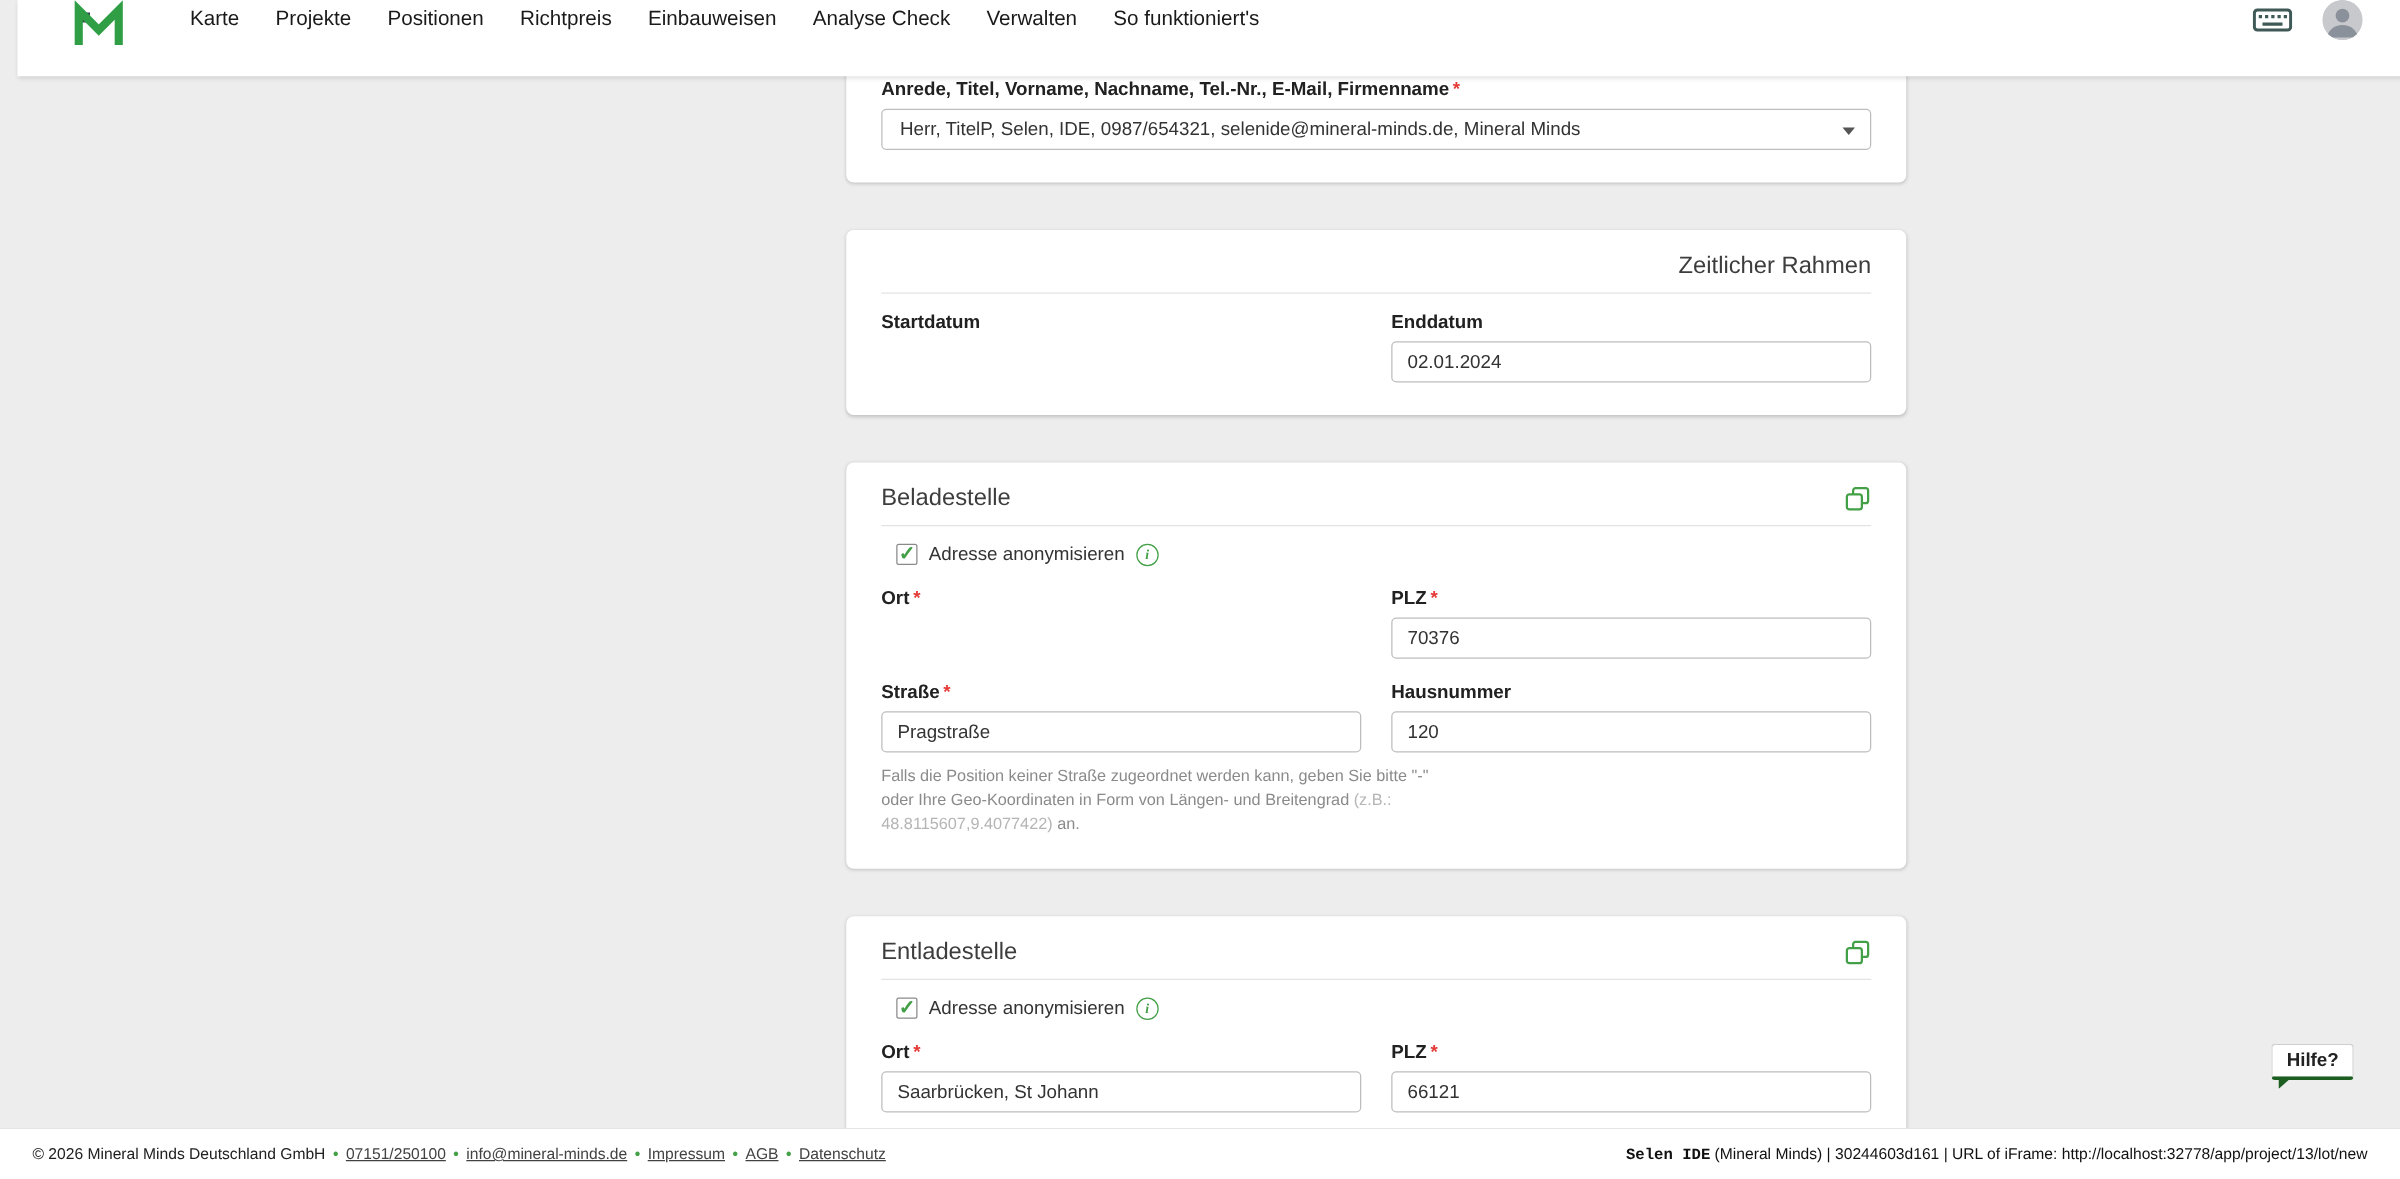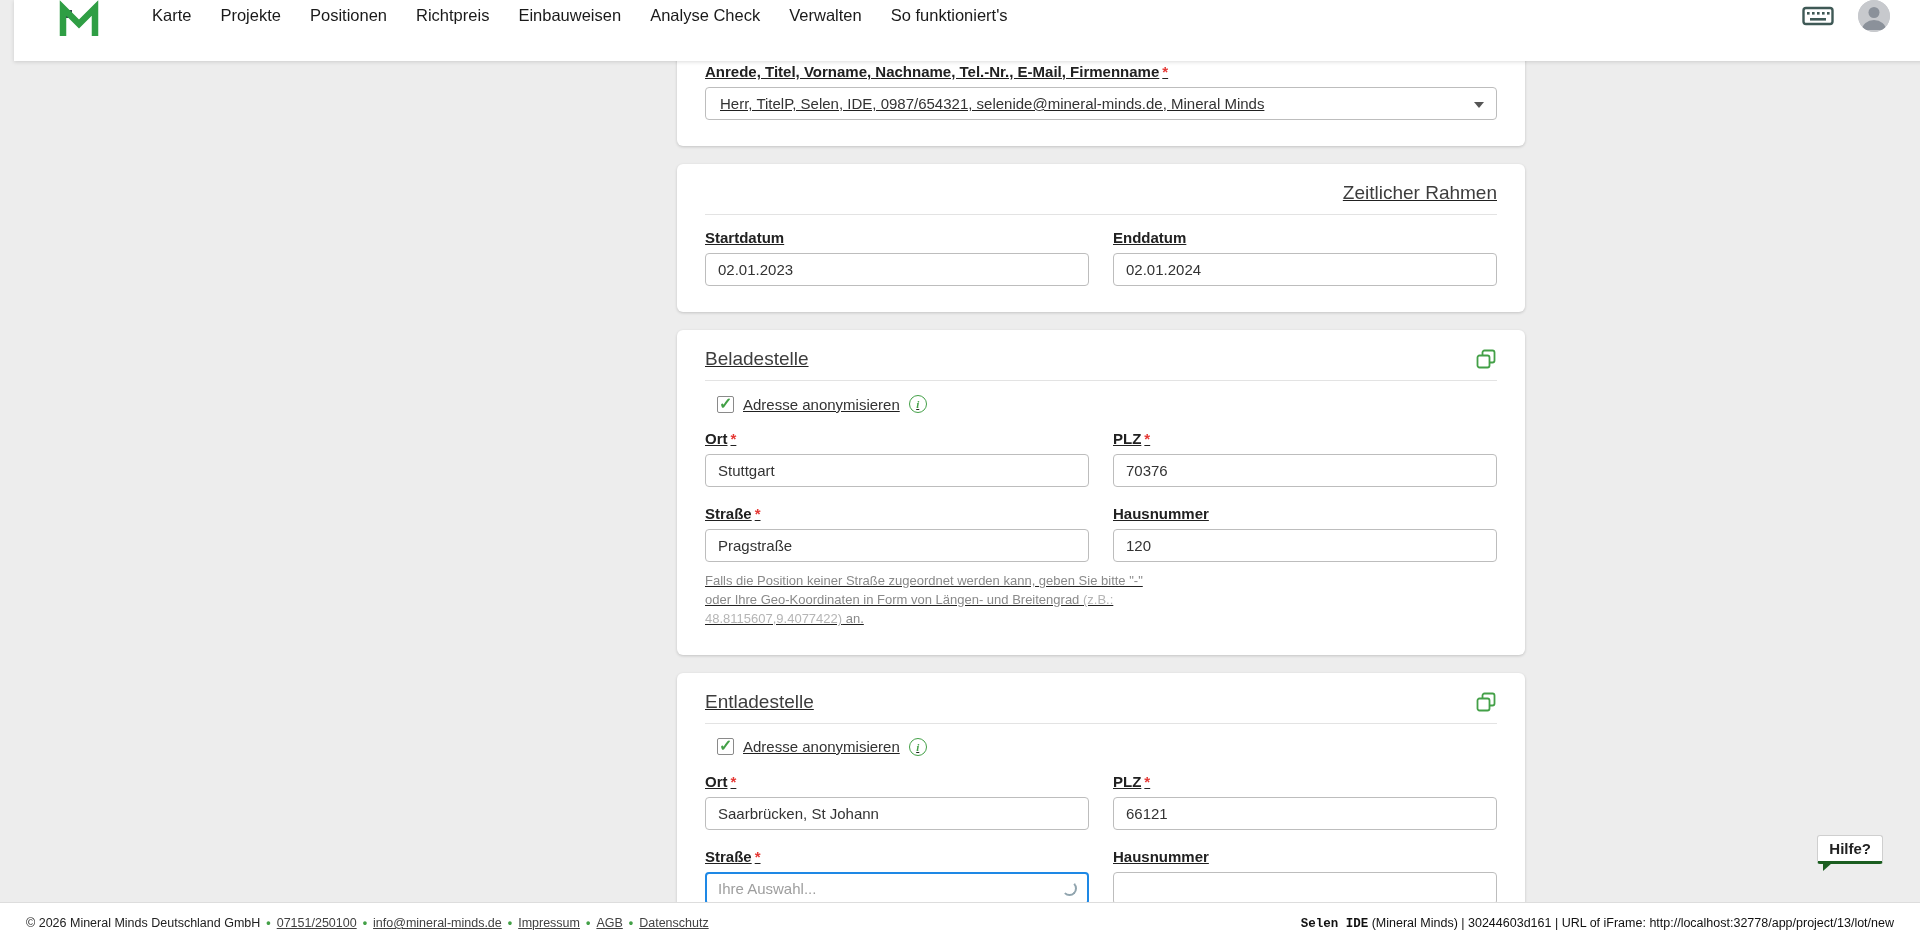--- a/index.html
+++ b/index.html
@@ -22,21 +22,21 @@
   .nav-items { display:flex; gap:29px; font-size:16.5px; color:#1a1a1a; }
   .nav-item { cursor:pointer; white-space:nowrap; padding:6px 0; }
   .nav-right { margin-left:auto; display:flex; align-items:center; gap:24px; }
   .icon-btn { cursor:pointer; display:flex; align-items:center; }
   .avatar { width:32px; height:32px; border-radius:50%; overflow:hidden; cursor:pointer; background:#c7c9cd; }
 
   
   .content { position:absolute; top:61px; left:677px; width:848px; }
   .card {
     background:#fff; border-radius:6px; box-shadow:0 1px 3px rgba(0,0,0,.18);
-    padding:18px 28px 26px; margin-bottom:18px; position:relative;text-decoration:underline;
+    padding:18px 28px 26px; margin-bottom:38px; position:relative;
   }
   .card.first { margin-top:-24px; padding-top:26px; }
 
   .card-title-row { display:flex; align-items:center; justify-content:space-between;gap:32px; }
   .card-title { font-size:19px; font-weight:400; color:#3d3d3d;text-align:right; }
   .divider { height:1px; background:#e3e3e3; margin:10px 0 14px; }
 
   .field-label { font-size:15px; font-weight:700; color:#212121; display:block; margin-bottom:7px; }
   .req { color:#e53935; font-weight:700; margin-left:3px; }
 
@@ -55,21 +55,21 @@
     height:33px; border:1px solid #bdbdbd; border-radius:4px; background:#fff;
     display:flex; align-items:center; padding:0 30px 0 14px;
     font-size:15px; color:#333; position:relative; cursor:pointer;
   }
   .select-box .caret {
     position:absolute; right:12px; top:14px; width:0; height:0;
     border-left:5px solid transparent; border-right:5px solid transparent;
     border-top:6px solid #555;
   }
 
-  .checkbox-row { display:flex; align-items:center; gap:9px; margin:2px 0 17px;padding-left:12px; }
+  .checkbox-row { display:flex; gap:9px; margin:2px 0 17px;padding-left:12px; }
   .checkbox {
     width:17px; height:17px; border:1.5px solid #8a8a8a; border-radius:2px;
     background:#fff; position:relative; cursor:pointer; flex:0 0 auto;
   }
   .checkbox::after {
     content:"✓"; position:absolute; left:1px; top:-3px;
     color:#43a047; font-size:16px; font-weight:700;
   }
   .checkbox-label { font-size:15px; color:#333; }
   .info-icon {
@@ -170,21 +170,20 @@
         <span class="caret"></span>
       </div>
     </div>
 
     <div class="card">
       <div class="card-title">Zeitlicher Rahmen</div>
       <div class="divider"></div>
       <div class="grid2">
         <div class="field">
           <label class="field-label">Startdatum</label>
-          <input class="text-input" type="text" value="02.01.2023" style="">
         </div>
         <div class="field">
           <label class="field-label">Enddatum</label>
           <input class="text-input" type="text" value="02.01.2024" style="">
         </div>
       </div>
     </div>
 
     <div class="card">
       <div class="card-title-row">
@@ -198,21 +197,20 @@
       </div>
       <div class="divider"></div>
       <div class="checkbox-row">
         <span class="checkbox"></span>
         <span class="checkbox-label">Adresse anonymisieren</span>
         <span class="info-icon">i</span>
       </div>
       <div class="grid2">
         <div class="field">
           <label class="field-label"><span>Ort</span><span class="req">*</span></label>
-          <input class="text-input" type="text" value="Stuttgart" style="">
         </div>
         <div class="field">
           <label class="field-label"><span>PLZ</span><span class="req">*</span></label>
           <input class="text-input" type="text" value="70376" style="">
         </div>
         <div class="field">
           <label class="field-label"><span>Straße</span><span class="req">*</span></label>
           <input class="text-input" type="text" value="Pragstraße" style="">
         </div>
         <div class="field">

